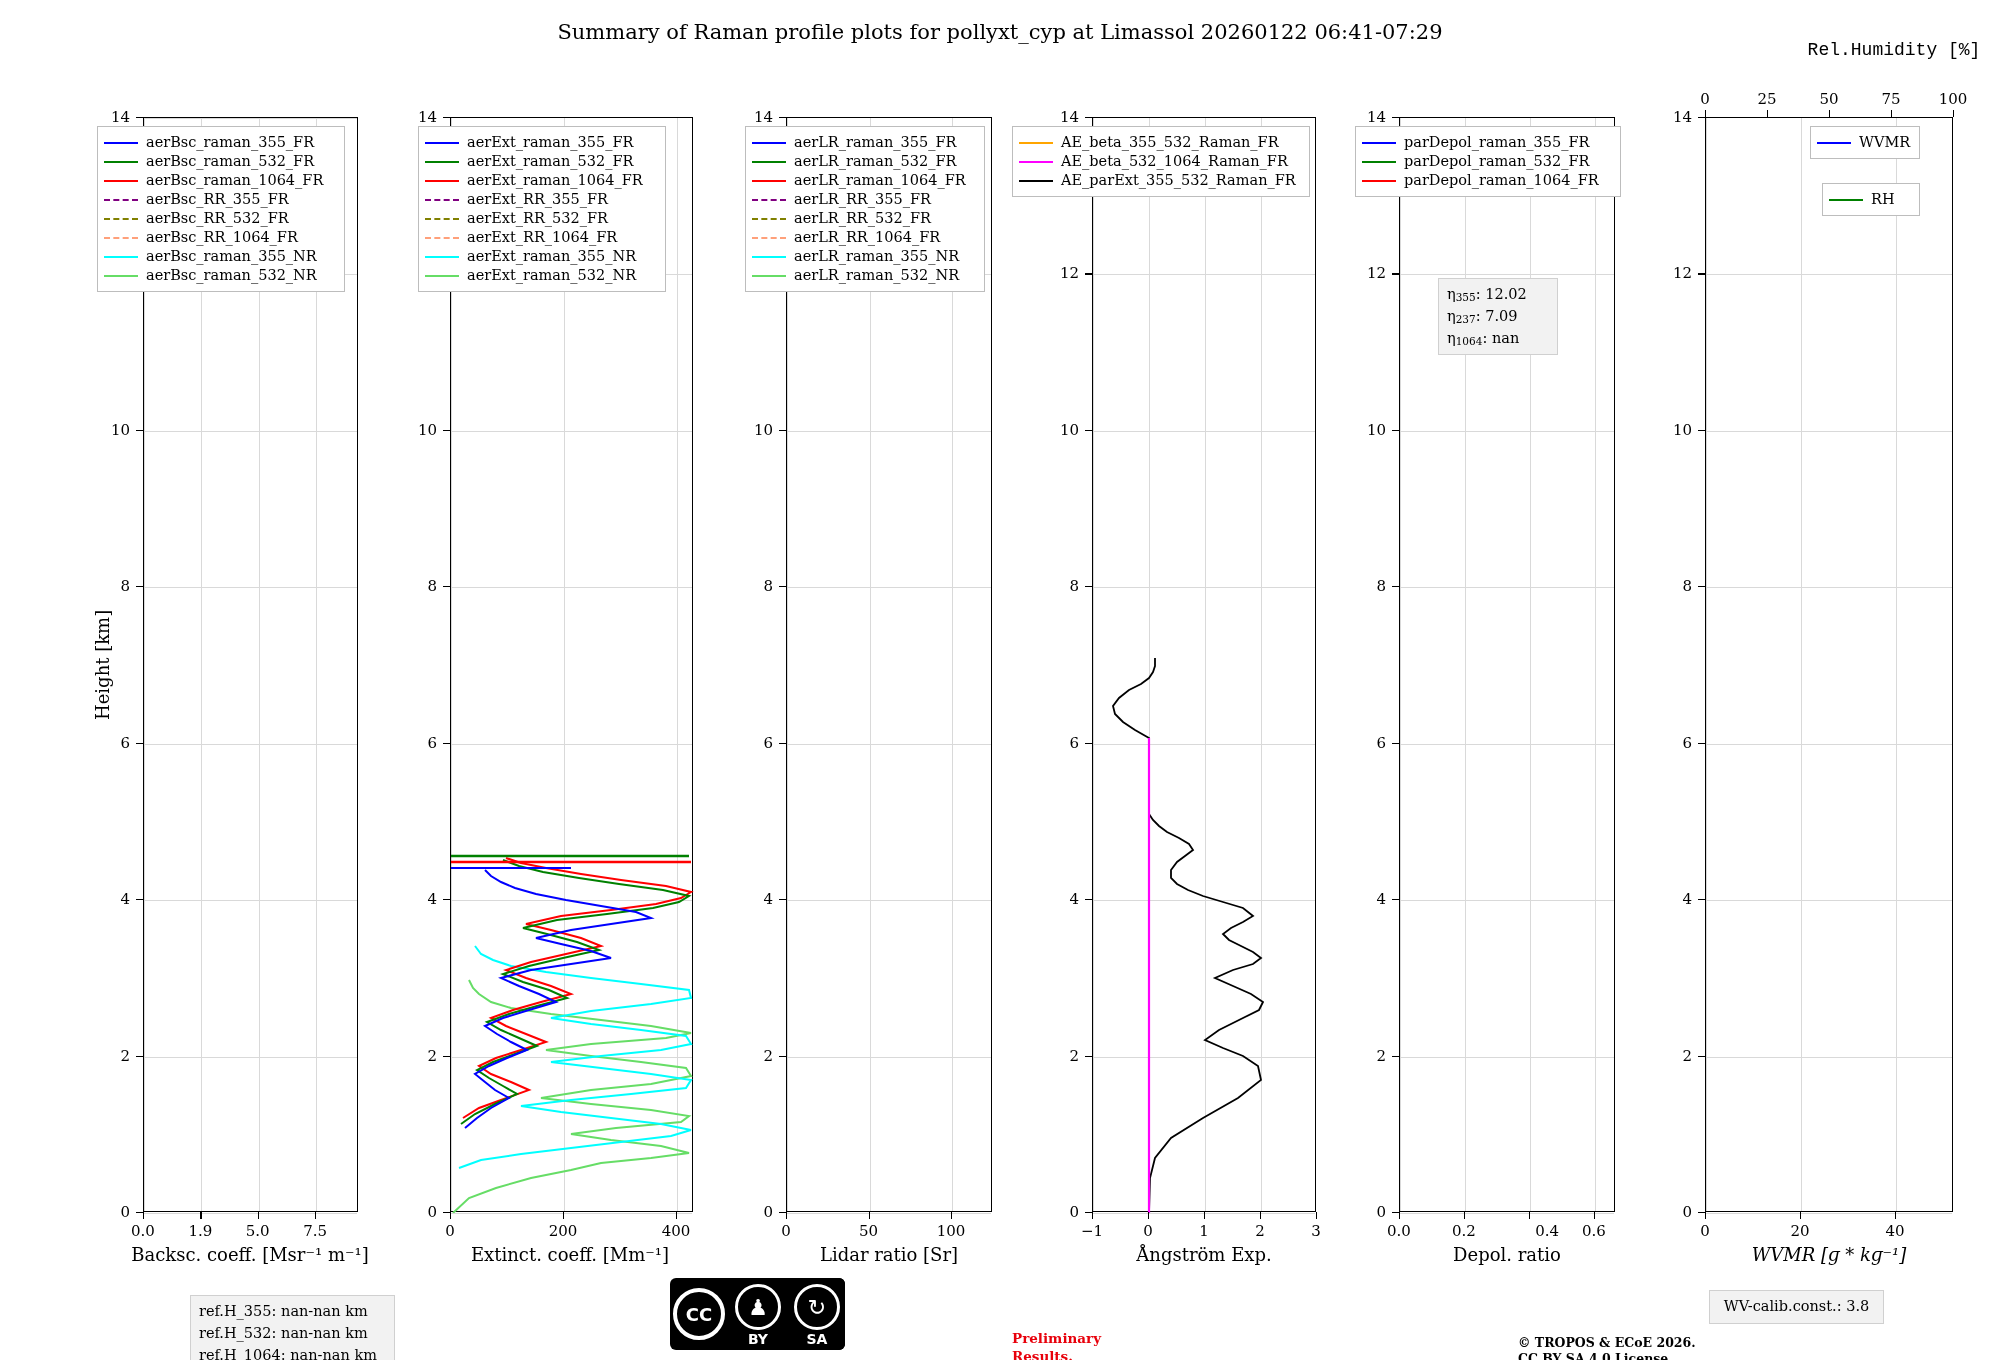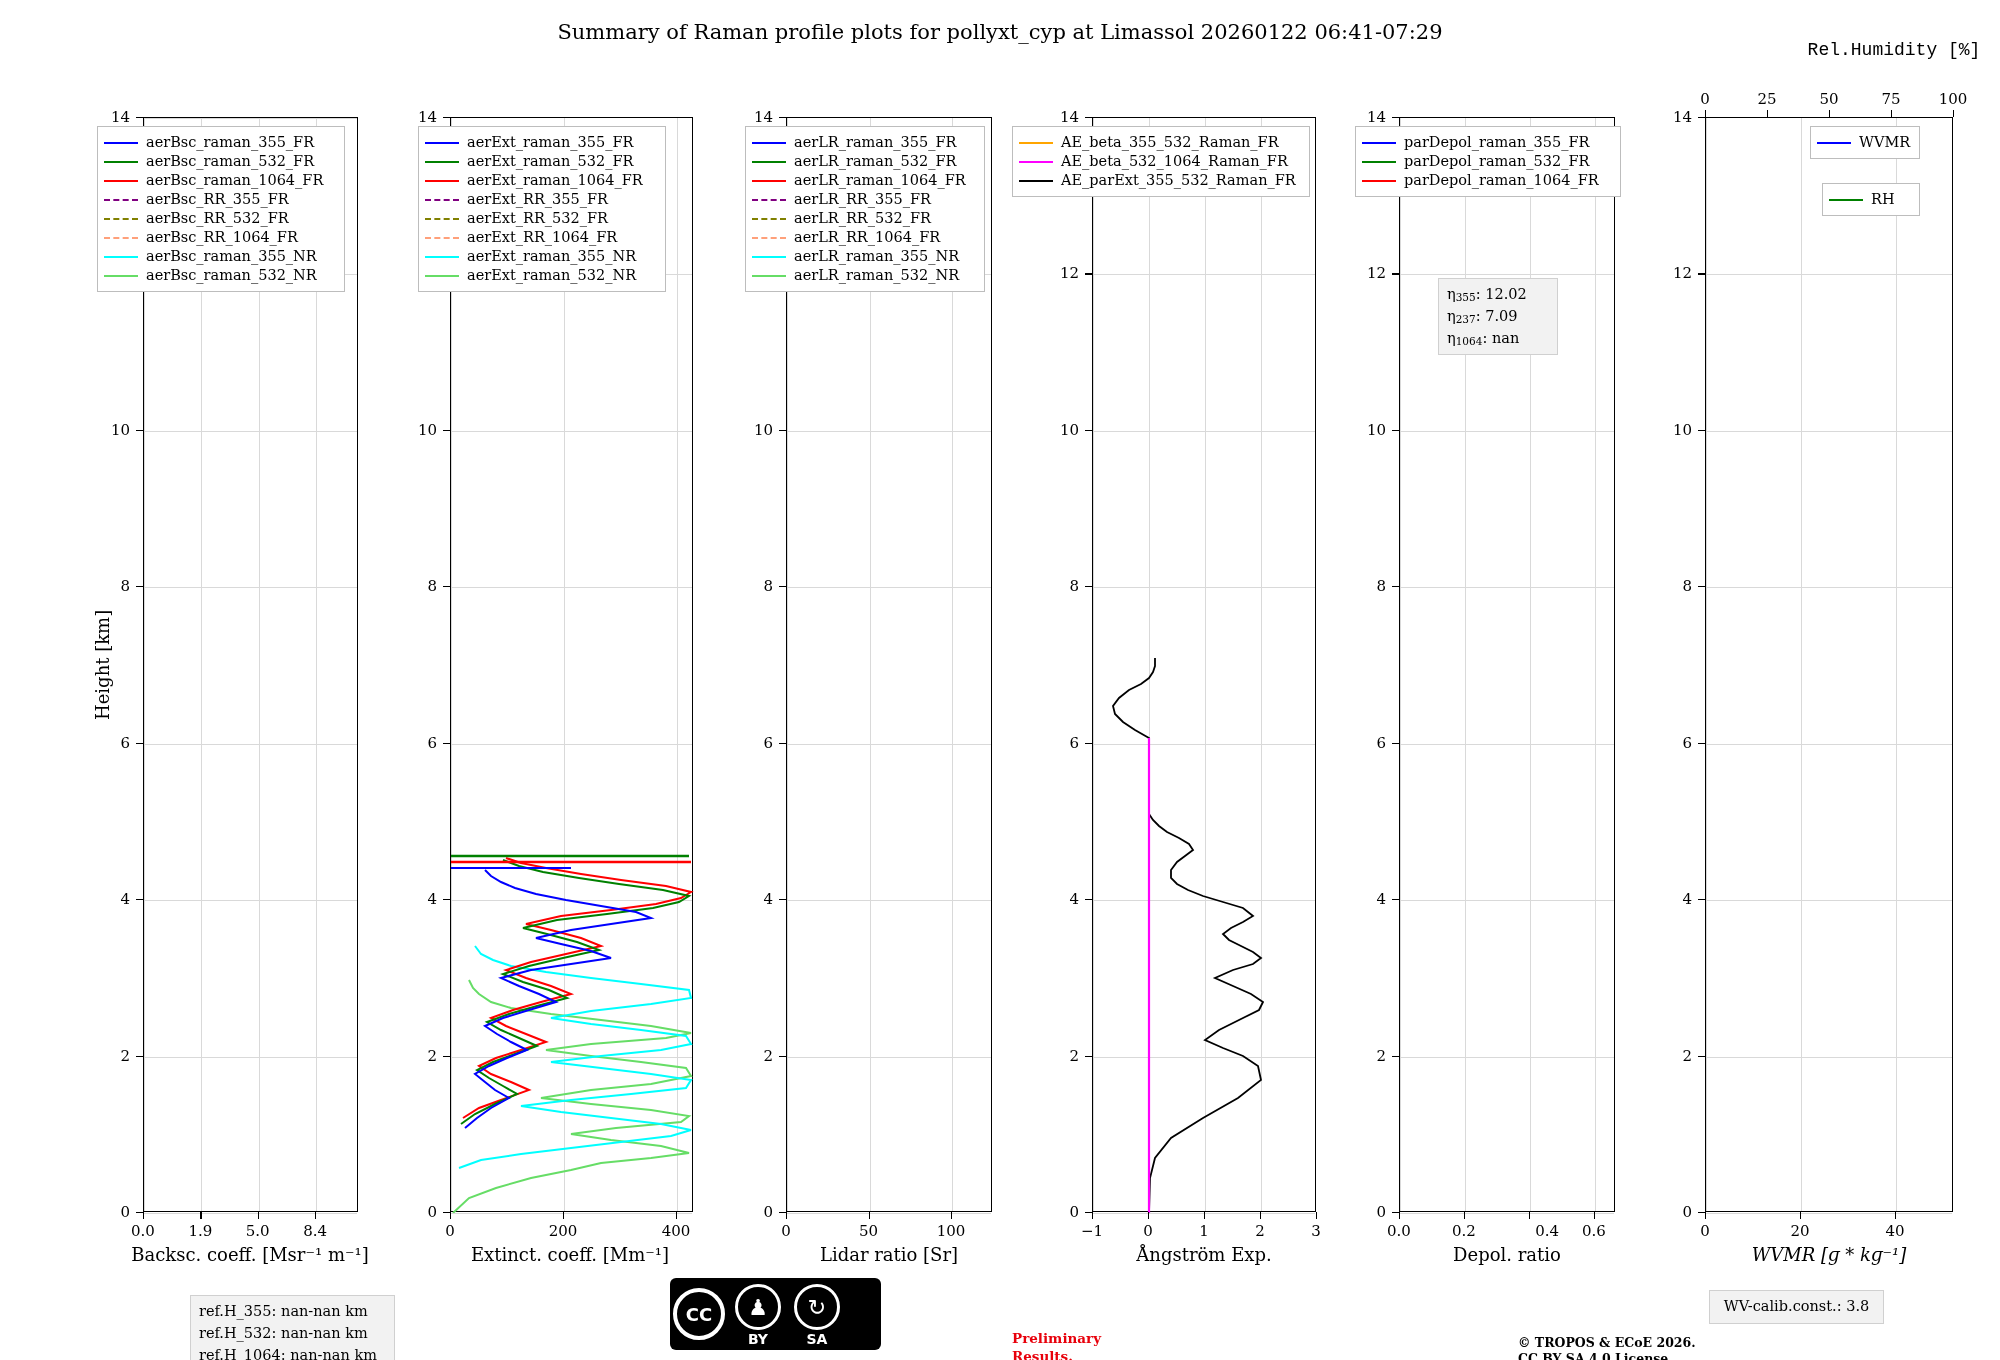--- a/index.html
+++ b/index.html
@@ -100,21 +100,21 @@
   <div class="ytick-label" style="left:86px;top:264.4px;">12</div>
   <div class="ytick-label" style="left:86px;top:108px;">14</div>
 
   <div class="tick-v" style="left:143px;top:1212px;"></div>
   <div class="tick-v" style="left:200.4px;top:1212px;"></div>
   <div class="tick-v" style="left:257.7px;top:1212px;"></div>
   <div class="tick-v" style="left:315.1px;top:1212px;"></div>
   <div class="xtick-label" style="left:113px;top:1222px;">0.0</div>
   <div class="xtick-label" style="left:170.4px;top:1222px;">1.9</div>
   <div class="xtick-label" style="left:227.7px;top:1222px;">5.0</div>
-  <div class="xtick-label" style="left:285.1px;top:1222px;">8.4</div>
+  <div class="xtick-label" style="left:285.1px;top:1222px;">7.5</div>
   <div class="xlabel" style="left:100px;top:1244px;width:300px;">Backsc. coeff. [Msr⁻¹ m⁻¹]</div>
 
   <div class="legend" style="left:97px;top:126px;width:248px;">
     <div class="legend-row">
         <span class="legend-swatch" style="border-top-color:#0000ff;border-top-style:solid;"></span>
         <span class="legend-label">aerBsc_raman_355_FR</span>
       </div>
     <div class="legend-row">
         <span class="legend-swatch" style="border-top-color:#008000;border-top-style:solid;"></span>
         <span class="legend-label">aerBsc_raman_532_FR</span>
@@ -497,21 +497,21 @@
   </div>
   <div class="ann-box" style="left:1709px;top:1290px;width:175px;text-align:center;">WV-calib.const.: 3.8</div>
 </div>
 
 <div class="ann-box" style="left:190px;top:1295px;width:205px;">
   <div>ref.H_355: nan-nan km</div>
   <div>ref.H_532: nan-nan km</div>
   <div>ref.H_1064: nan-nan km</div>
 </div>
 
-<div class="cc-badge" style="left:670px;top:1278px;padding-left:36px;">
+<div class="cc-badge" style="left:670px;top:1278px;">
   <div class="cc-left">
     <div class="cc-circle">CC</div>
   </div>
   <div class="cc-cell" style="left:59px;">
     <div class="glyph">
         <div class="cc-g">♟</div>
       </div>
     <div class="sub-lab">BY</div>
   </div>
   <div class="cc-cell" style="left:118px;">

